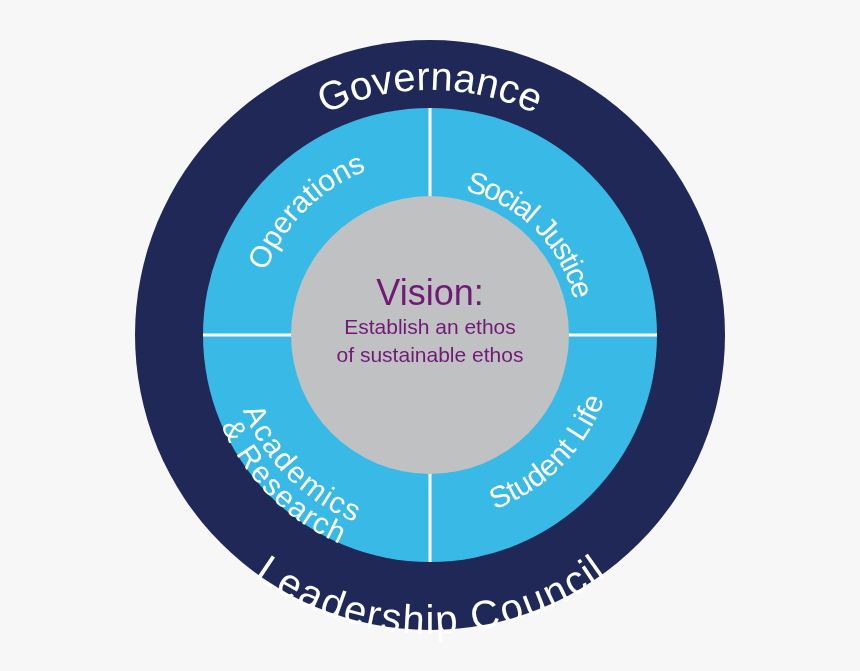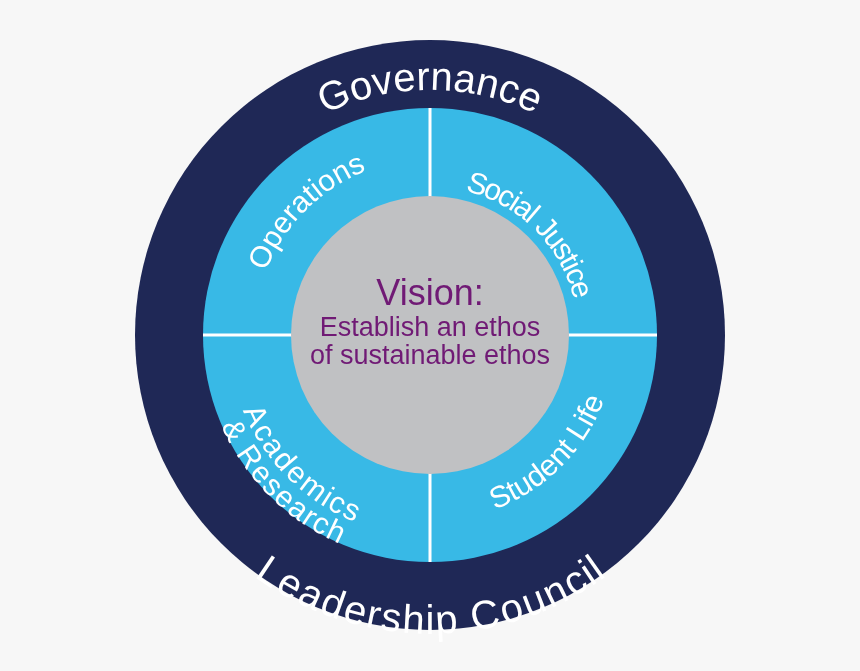--- a/index.html
+++ b/index.html
@@ -14,21 +14,21 @@
   .ring-text { fill: #ffffff; font-family: "Liberation Sans", "DejaVu Sans", sans-serif; }
   .center-text {
     position: absolute;
     left: 291px; top: 196px; width: 278px; height: 278px;
     display: flex; flex-direction: column; align-items: center; justify-content: center;
     color: #701a75; text-align: center;
     font-family: "Liberation Sans", "DejaVu Sans", sans-serif;
     pointer-events: none;
   }
   .center-title { font-size: 36px; line-height: 40px; margin-top: -28px; }
-  .center-sub { font-size: 27px; line-height: 28px; }
+  .center-sub { font-size: 21px; line-height: 28px; }
 </style>
 </head>
 <body>
 
 <div class="stage">
   <svg width="860" height="671" viewBox="0 0 860 671">
     <defs>
 
       <path id="arcTop" d="M 185 335 A 245 245 0 0 1 675 335"></path>
 

